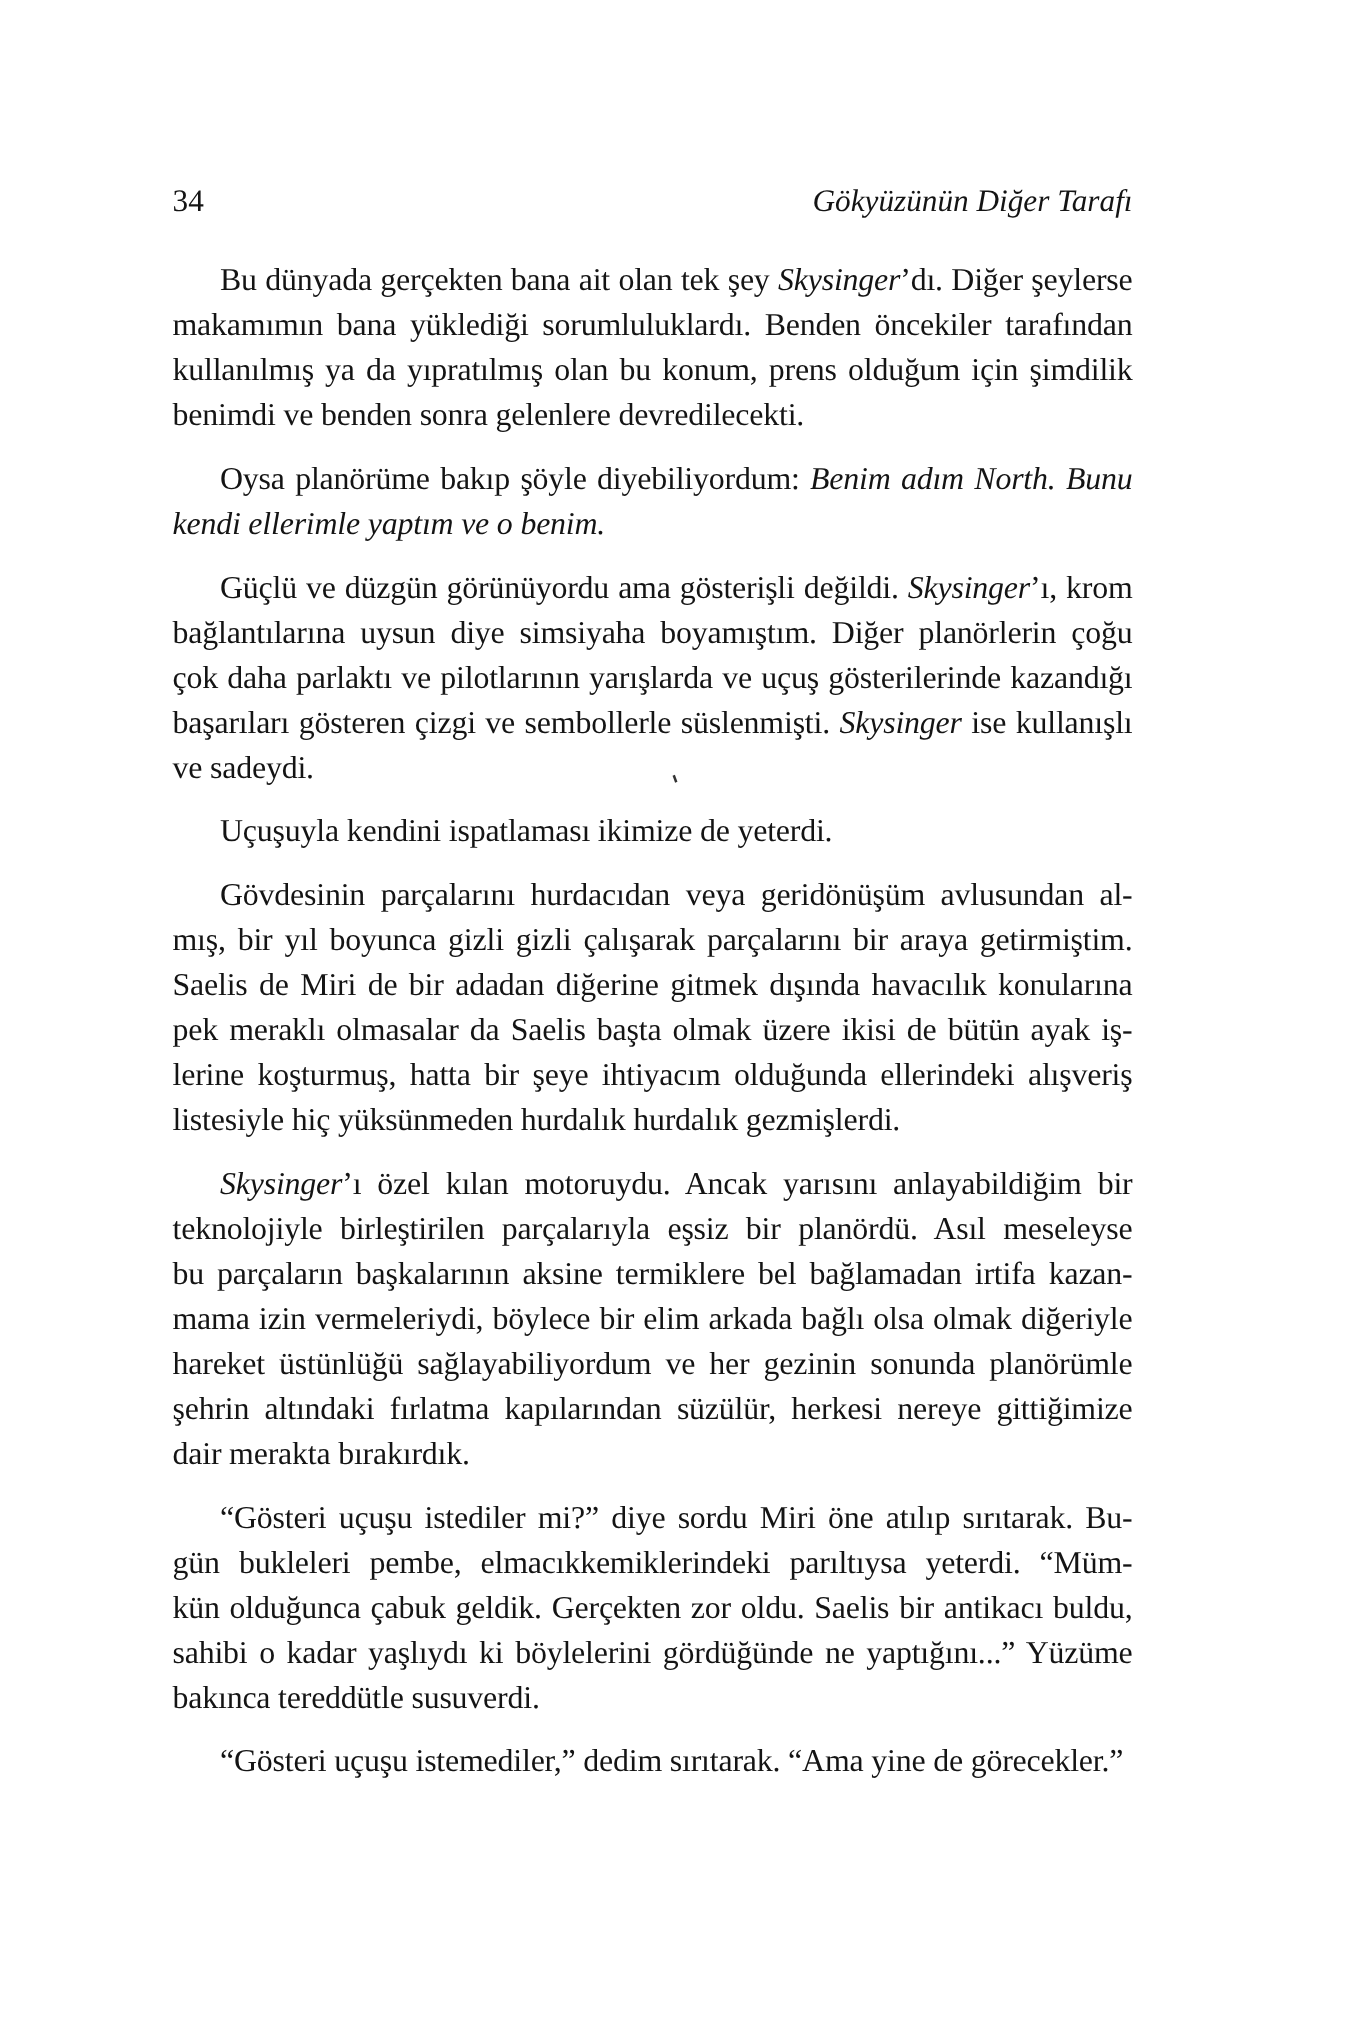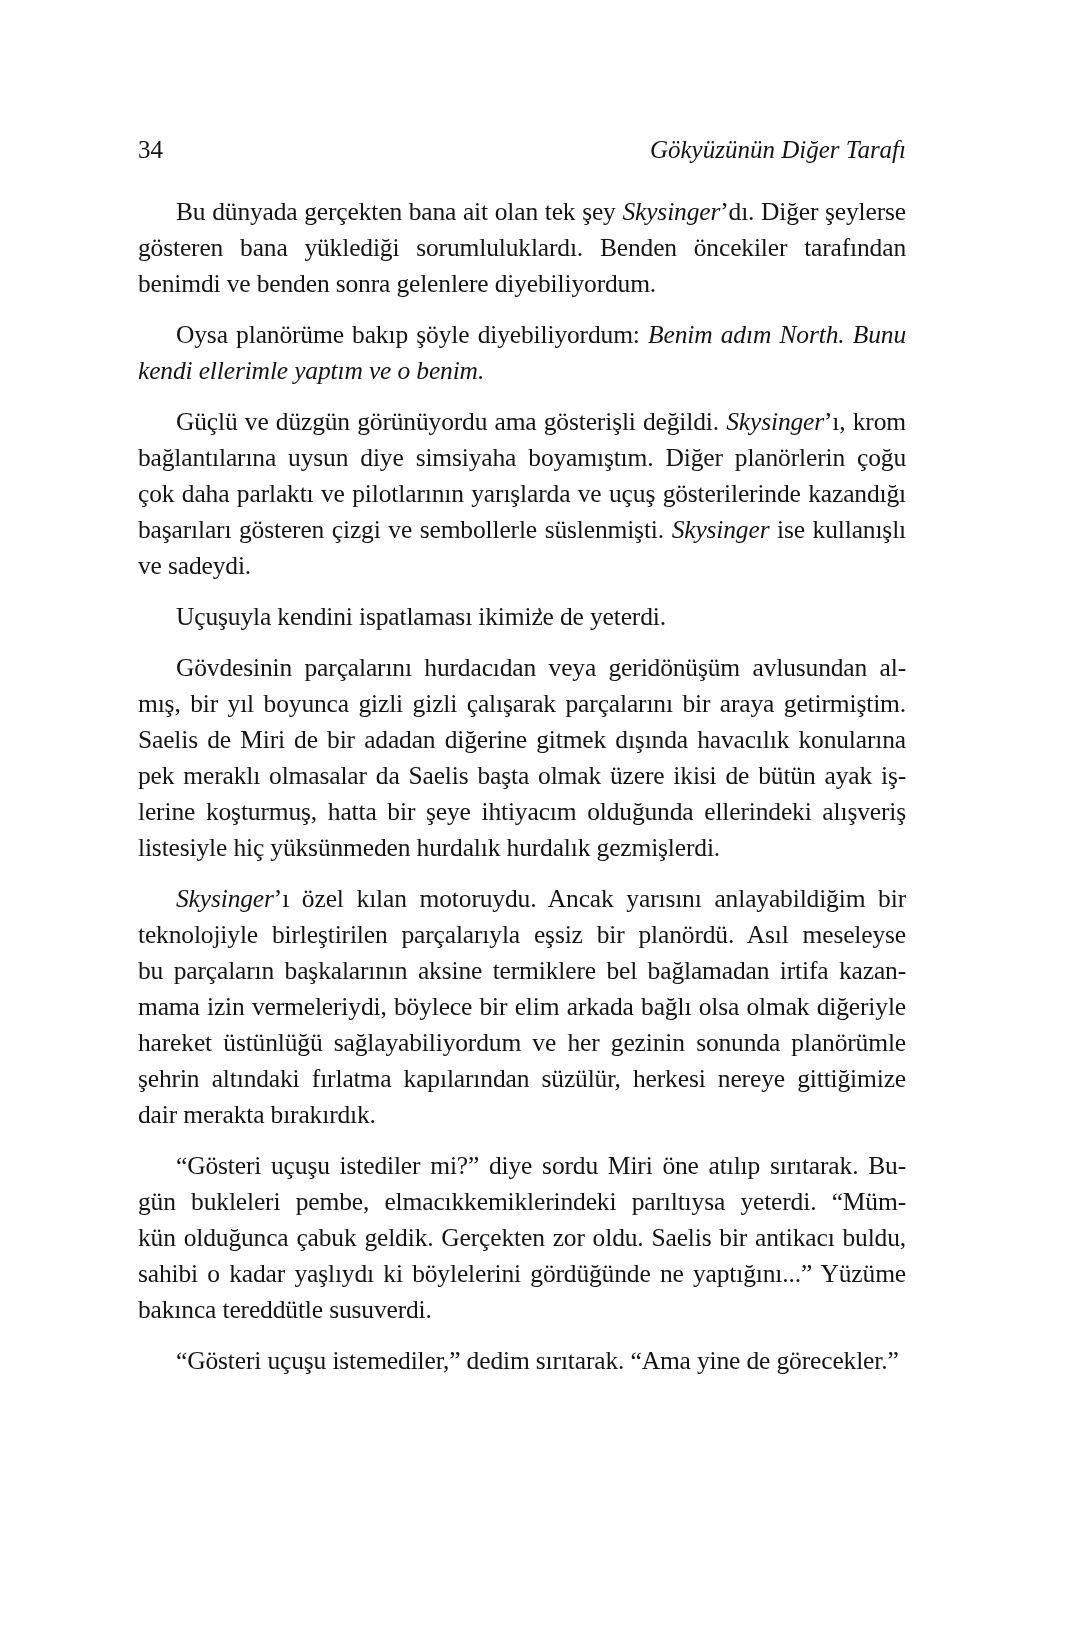--- a/index.html
+++ b/index.html
@@ -1,18 +1,18 @@
 <!DOCTYPE html>
 <html><head>
   <meta charset="utf-8">
   <style>
     html, body { margin: 0; padding: 0; background: #ffffff; }
     body { width: 1080px; height: 1627px; position: relative; overflow: hidden; color: #141414;
            font-family: "Liberation Serif", "DejaVu Serif", serif; }
-    .page { position: absolute; left: 0; top: 4px; width: 1080px; height: 1166px; }
+    .page { position: absolute; left: 0; top: 16px; width: 1080px; height: 1166px; }
     .running-head { position: absolute; top: 126px; left: 138px; width: 768px; height: 40px; }
     .page-number { position: absolute; left: 0; top: 0; font-size: 25px; line-height: 40px; }
     .book-title { position: absolute; left: 0; width: 768px; text-align: right; top: 0;
                   font-size: 25px; line-height: 40px; font-style: italic; padding-left: 0; }
     .book-title span { display: inline-block; margin-left: -20px; }
     .text-block { position: absolute; left: 138px; top: 190px; width: 768px; }
     .line { display: block; height: 36px; line-height: 36px; font-size: 25.5px; white-space: nowrap;
             text-align: justify; text-align-last: justify; letter-spacing: -0.15px; }
     .line.last { text-align-last: left; }
     .line.indent { padding-left: 38px; font-family: Liberation Serif, serif; }
@@ -28,22 +28,23 @@
   <div class="running-head">
     <span class="page-number">34</span>
     <div class="book-title"><span>Gökyüzünün Diğer Tarafı</span></div>
   </div>
 
   <div class="stray-mark"></div>
 
   <div class="text-block" id="text-block">
       <div class="para">
         <span class="line indent"><span>Bu dünyada gerçekten bana ait olan tek şey </span><em>Skysinger</em><span>’dı. Diğer şeylerse</span></span>
-        <span class="line"><span>gösteren bana yüklediği sorumluluklardı. Benden öncekiler tarafından</span></span>
-        <span class="line last"><span>benimdi ve benden sonra gelenlere diyebiliyordum.</span></span>
+        <span class="line"><span>makamımın bana yüklediği sorumluluklardı. Benden öncekiler tarafından</span></span>
+        <span class="line"><span>kullanılmış ya da yıpratılmış olan bu konum, prens olduğum için şimdilik</span></span>
+        <span class="line last"><span>benimdi ve benden sonra gelenlere devredilecekti.</span></span>
       </div>
       <div class="para">
         <span class="line indent"><span>Oysa planörüme bakıp şöyle diyebiliyordum: </span><em>Benim adım North. Bunu</em></span>
         <span class="line last"><em>kendi ellerimle yaptım ve o benim.</em></span>
       </div>
       <div class="para">
         <span class="line indent"><span>Güçlü ve düzgün görünüyordu ama gösterişli değildi. </span><em>Skysinger</em><span>’ı, krom</span></span>
         <span class="line"><span>bağlantılarına uysun diye simsiyaha boyamıştım. Diğer planörlerin çoğu</span></span>
         <span class="line"><span>çok daha parlaktı ve pilotlarının yarışlarda ve uçuş gösterilerinde kazandığı</span></span>
         <span class="line"><span>başarıları gösteren çizgi ve sembollerle süslenmişti. </span><em>Skysinger</em><span> ise kullanışlı</span></span>

